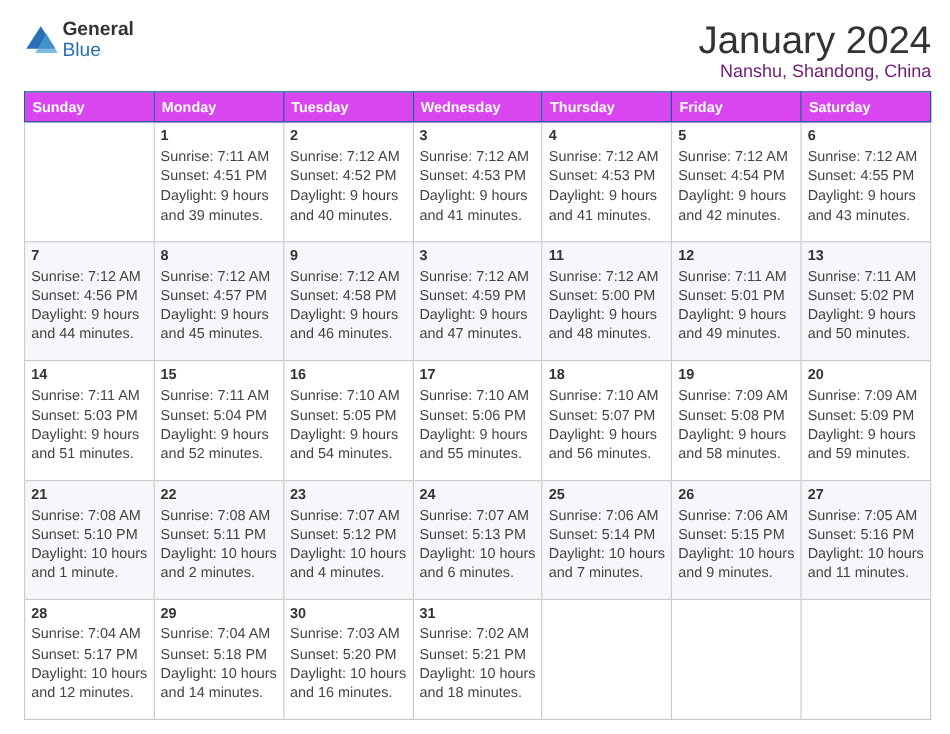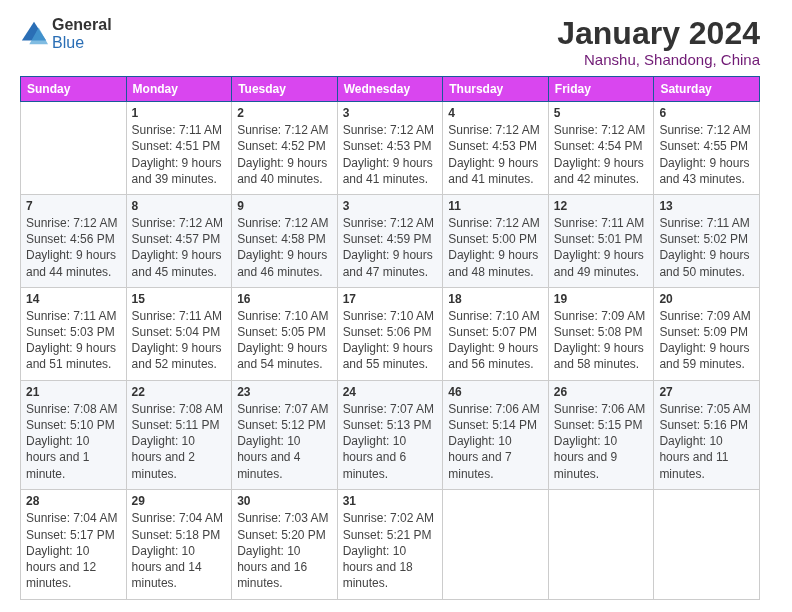--- a/index.html
+++ b/index.html
@@ -6,21 +6,21 @@
     body {
       font-family: Arial, sans-serif;
       background: #fff;
       width: 792px;
       height: 612px;
       overflow: hidden;
     }
     .page {
       width: 792px;
       height: 612px;
-      padding: 16px 32px 12px 20px;
+      padding: 16px 16px 12px 20px;
       display: flex;
       flex-direction: column;
     }
     .header {
       display: flex;
       justify-content: space-between;
       align-items: flex-start;
       margin-bottom: 8px;
     }
     .logo {
@@ -45,21 +45,21 @@
     }
     .logo-icon {
       width: 28px;
       height: 28px;
     }
     .title-block {
       text-align: right;
     }
     .main-title {
       font-size: 32px;
-      font-weight: bold;
+      font-weight: normal;
       color: #333;
       line-height: 1.1;
       margin-left: 12px;
     }
     .subtitle {
       font-size: 15px;
       color: #701a75;
     }
     .calendar {
       flex: 1;
@@ -236,21 +236,21 @@
           </td>
           <td>
             <span class="day-number">23</span>
             <div class="day-info">Sunrise: 7:07 AM<br>Sunset: 5:12 PM<br>Daylight: 10 hours and 4 minutes.</div>
           </td>
           <td>
             <span class="day-number">24</span>
             <div class="day-info">Sunrise: 7:07 AM<br>Sunset: 5:13 PM<br>Daylight: 10 hours and 6 minutes.</div>
           </td>
           <td>
-            <span class="day-number">46</span>
+            <span class="day-number">25</span>
             <div class="day-info">Sunrise: 7:06 AM<br>Sunset: 5:14 PM<br>Daylight: 10 hours and 7 minutes.</div>
           </td>
           <td>
             <span class="day-number">26</span>
             <div class="day-info">Sunrise: 7:06 AM<br>Sunset: 5:15 PM<br>Daylight: 10 hours and 9 minutes.</div>
           </td>
           <td>
             <span class="day-number">27</span>
             <div class="day-info">Sunrise: 7:05 AM<br>Sunset: 5:16 PM<br>Daylight: 10 hours and 11 minutes.</div>
           </td>

